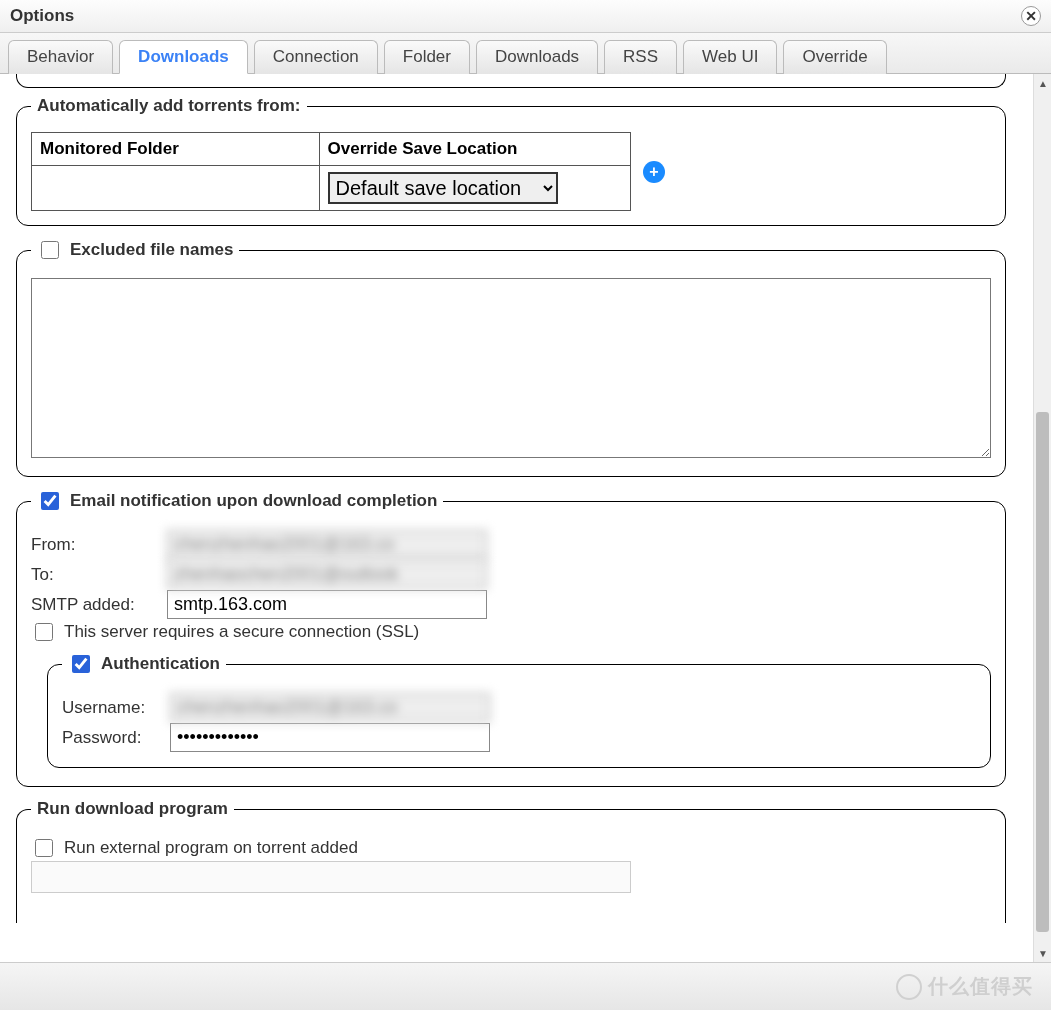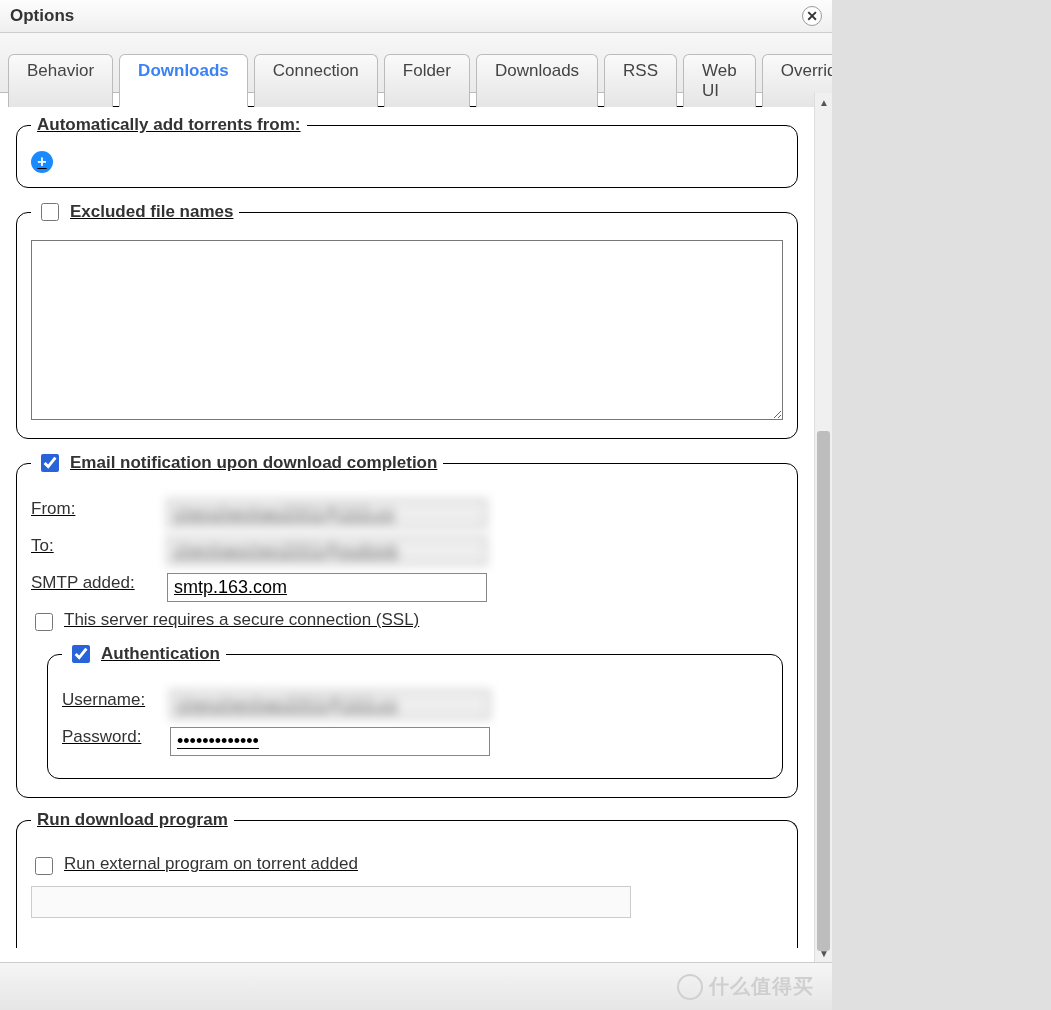--- a/index.html
+++ b/index.html
@@ -1,20 +1,20 @@
 <!DOCTYPE html>
 <html><head>
 <meta charset="utf-8">
 <style>
   * { box-sizing: border-box; }
   html, body { margin:0; padding:0; height:100%; font-family: Arial, Helvetica, sans-serif; font-size:16px; }
   body { background:#e0e0e0; display:flex; flex-direction:column; }
   
   .dialog {
-    background:#fff; width:832px; height:1010px; position:relative;
+    background:#fff; width:1051px; height:1010px; position:relative;
     display:flex; flex-direction:column; overflow:hidden;
   }
   .titlebar {
     background: linear-gradient(to bottom, #fdfdfd, #efefef);
     padding:6px 10px 6px 10px; border-bottom:1px solid #ccc;
     display:flex; align-items:center; justify-content:space-between;
   }
   .titlebar .title { font-weight:700; font-size:17px; color:#333; }
   .close-btn {
     width:20px; height:20px; border-radius:50%; background:#fff; border:1px solid #999;
@@ -23,28 +23,28 @@
   }
   .tabbar {
     background: linear-gradient(to bottom, #f7f7f7, #eaeaea);
     padding:6px 8px 0 8px; display:flex; gap:6px; border-bottom:1px solid #bbb;
   }
   .tab {
     padding:6px 18px 6px 18px; font-size:17px; color:#444;
     border:1px solid #bbb; border-bottom:none;
     border-top-left-radius:6px; border-top-right-radius:6px;
     background: linear-gradient(to bottom, #fafafa, #e5e5e5);
-    cursor:pointer; position:relative; top:15px;
+    cursor:pointer; position:relative; top:1px;
   }
   .tab.active {
     background:#fff; font-weight:700; color:#3b82f6; border-bottom:1px solid #fff;
   }
   .content-wrap { display:flex; flex:1; overflow:hidden; background:#fff; }
   .content { flex:1; overflow:auto; padding:0 16px 16px 16px; }
-  .content-inner { max-width:990px;text-decoration:underline; }
+  .content-inner { max-width:990px; }
   
   .vscroll { width:18px; background:#f0f0f0; border-left:1px solid #ddd; position:relative; }
   .vscroll .arrow { width:18px; height:18px; display:flex; align-items:center; justify-content:center; color:#555; font-size:10px; cursor:pointer;}
   .vscroll .track { position:absolute; top:18px; bottom:18px; left:0; right:0; }
   .vscroll .thumb { position:absolute; left:2px; right:2px; top:320px; height:520px; background:#bdbdbd; border-radius:3px; }
   .vscroll .arrow.up { position:absolute; top:0; }
   .vscroll .arrow.down { position:absolute; bottom:0; }
   
   
   .cut-fieldset {
@@ -69,21 +69,21 @@
   .folders-wrap { display:flex; align-items:center; gap:12px;}
   .plus-btn {
     width:22px; height:22px; border-radius:50%; background:#1a8bff; color:#fff;
     display:flex; align-items:center; justify-content:center; font-size:16px; font-weight:700; cursor:pointer;
   }
   
   textarea.excluded {
     width:100%; height:180px; resize:both; border:1px solid #777; font-size:14px; padding:6px;
   }
   
-  .form-row { display:flex; align-items:flex-start; gap:8px; margin:8px 0; font-size:17px; color:#333;}
+  .form-row { display:flex; align-items:center; gap:8px; margin:1px 0; font-size:17px; color:#333;}
   .form-row label.lbl { width:128px; }
   .form-row input[type=text], .form-row input[type=password] {
     width:320px; font-size:18px; padding:3px 6px; border:1px solid #888;
   }
   .form-row.chk input[type=checkbox]{ width:18px; height:18px;}
   
   fieldset.inner { margin:8px 0 4px 16px; }
   fieldset.inner .form-row label.lbl { width:100px; }
 
   .blurred { filter: blur(5px); user-select:none; background:#eee; color:#888;}
@@ -121,20 +121,36 @@
 
   <div class="content-wrap">
     <div class="content">
       <div class="content-inner">
 
         <div class="cut-fieldset"></div>
 
         <fieldset>
           <legend>Automatically add torrents from:</legend>
           <div class="folders-wrap">
+            <table class="folders">
+              <tbody>
+                  <tr>
+                <th>Monitored Folder</th>
+                <th>Override Save Location</th>
+              </tr>
+              <tr>
+                <td><input type="text" value="" style=""></td>
+                <td>
+                  <select>
+                    <option selected="">Default save location</option>
+                  </select>
+                </td>
+              </tr>
+            </tbody>
+              </table>
             <div class="plus-btn">
               <span>+</span>
             </div>
           </div>
         </fieldset>
 
         <fieldset>
           <legend>
             <input type="checkbox" style="">
             <span>Excluded file names</span>

